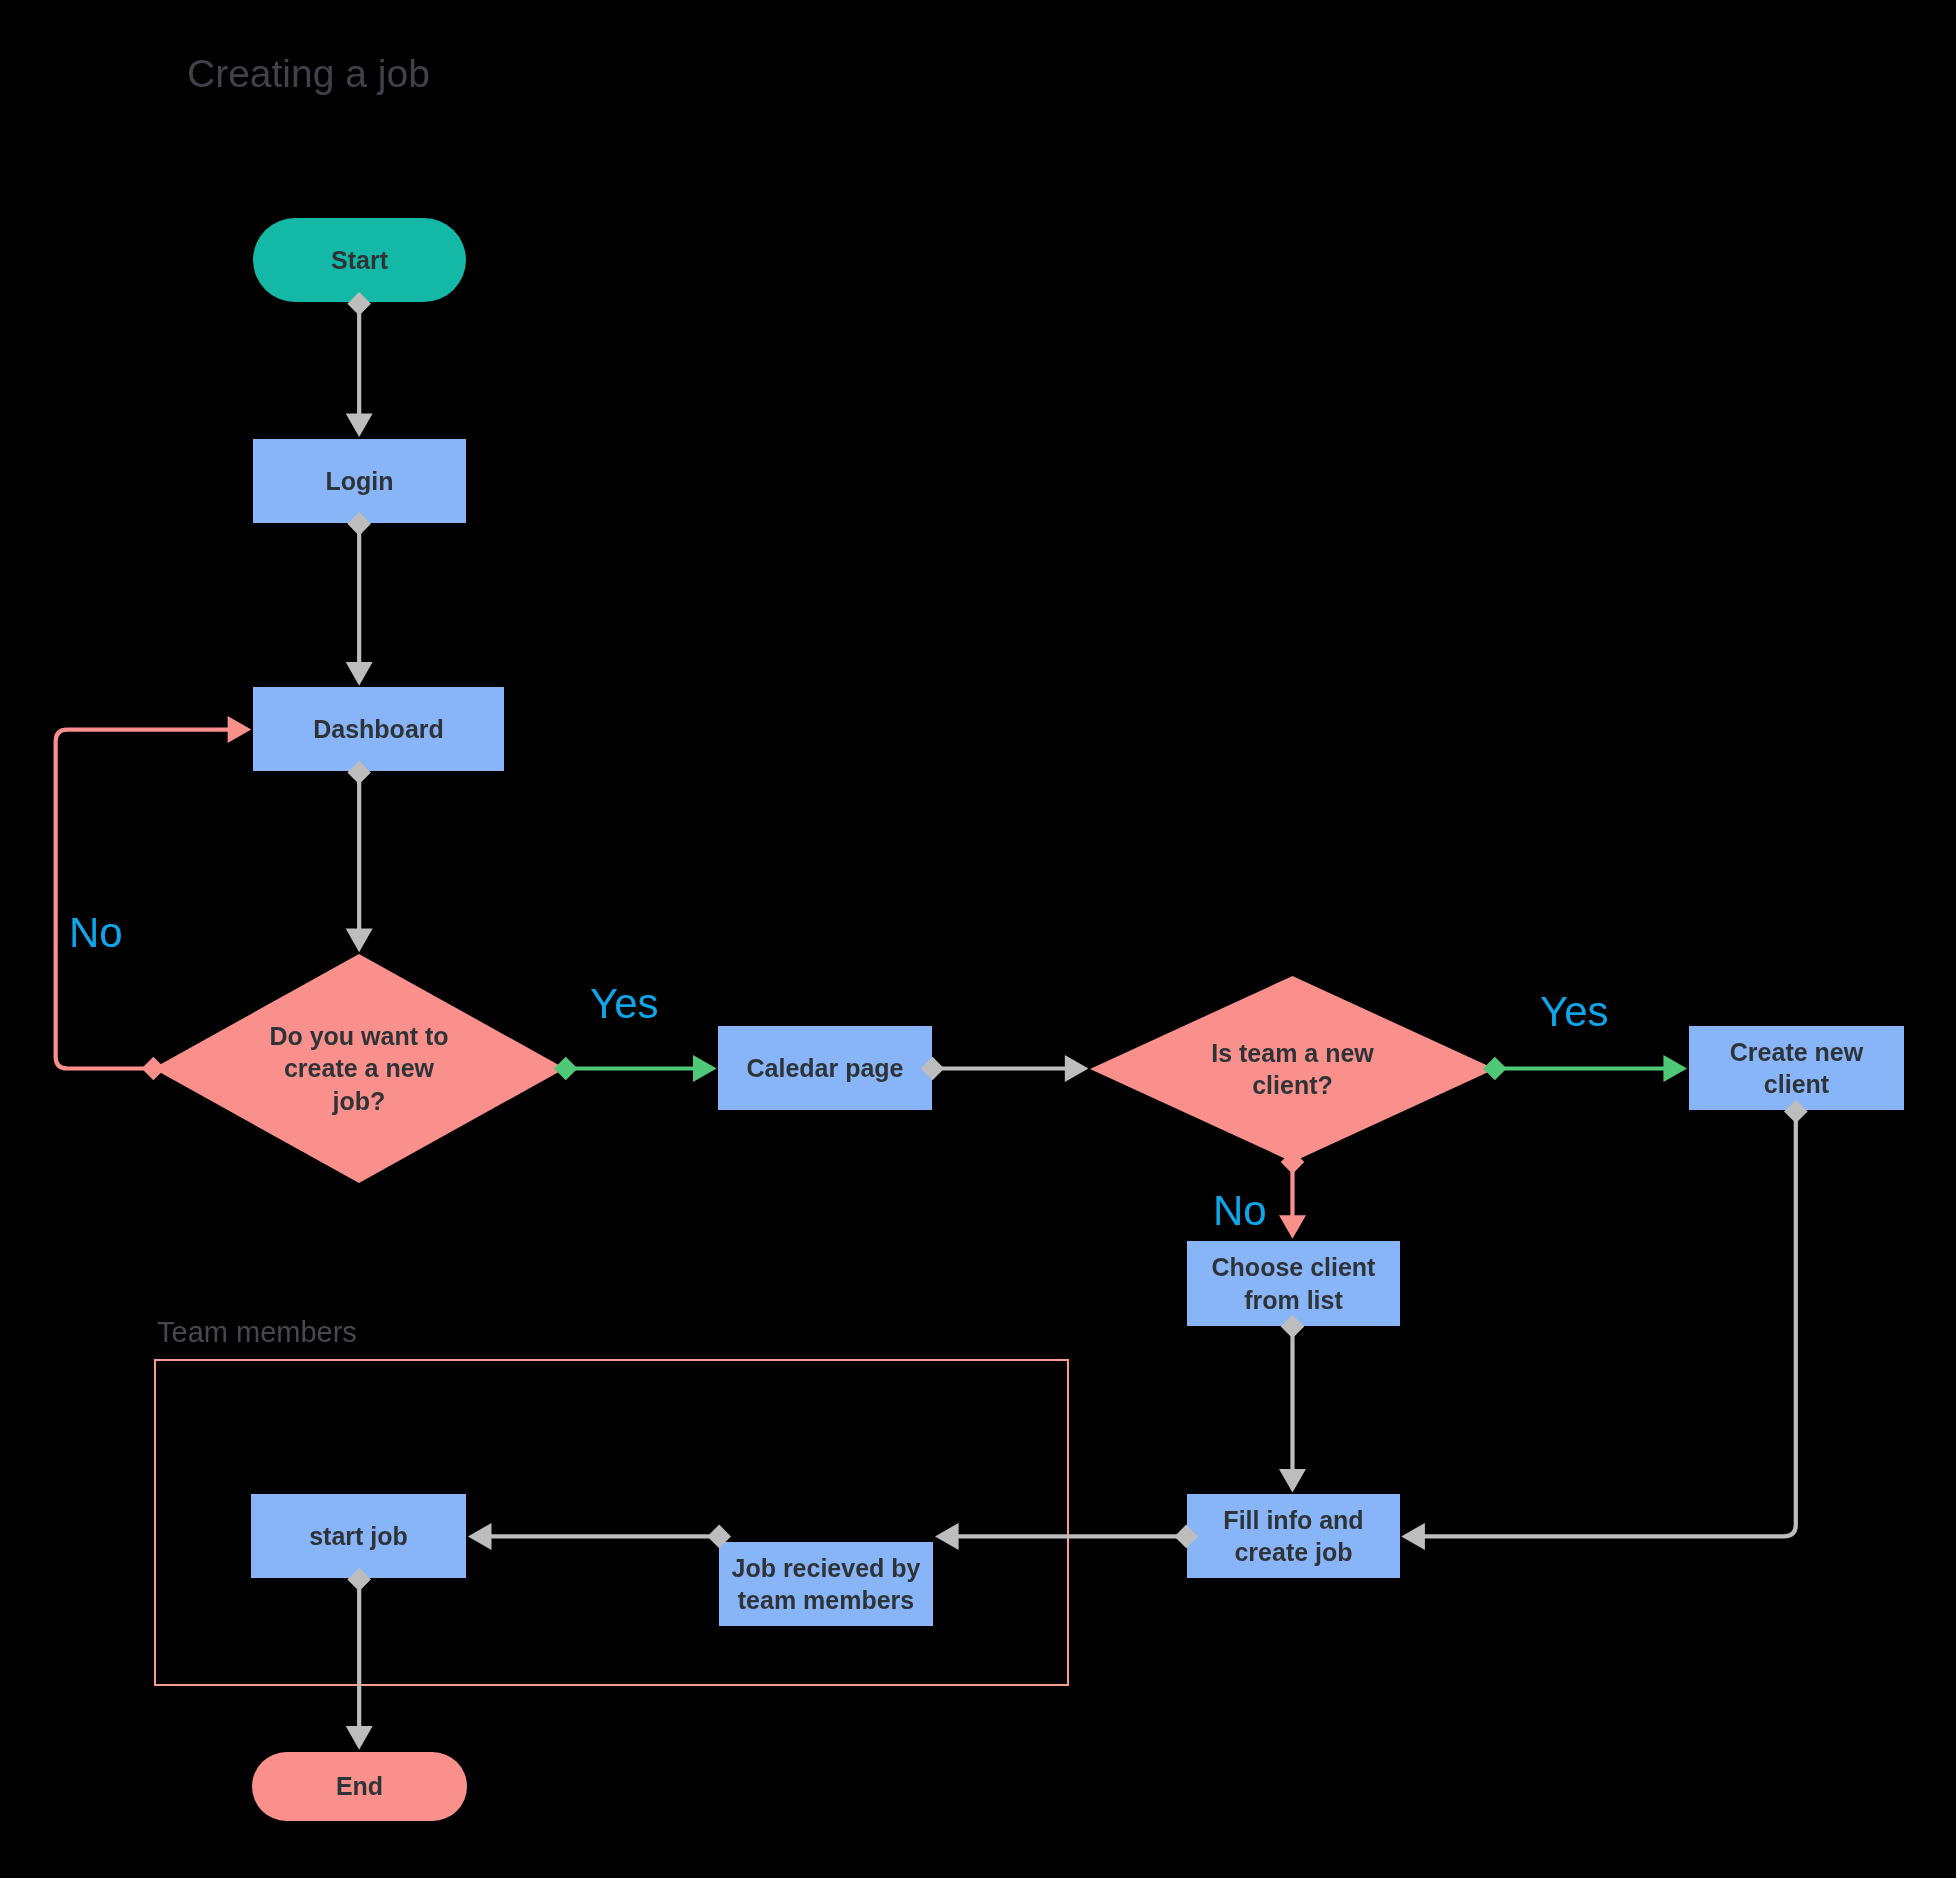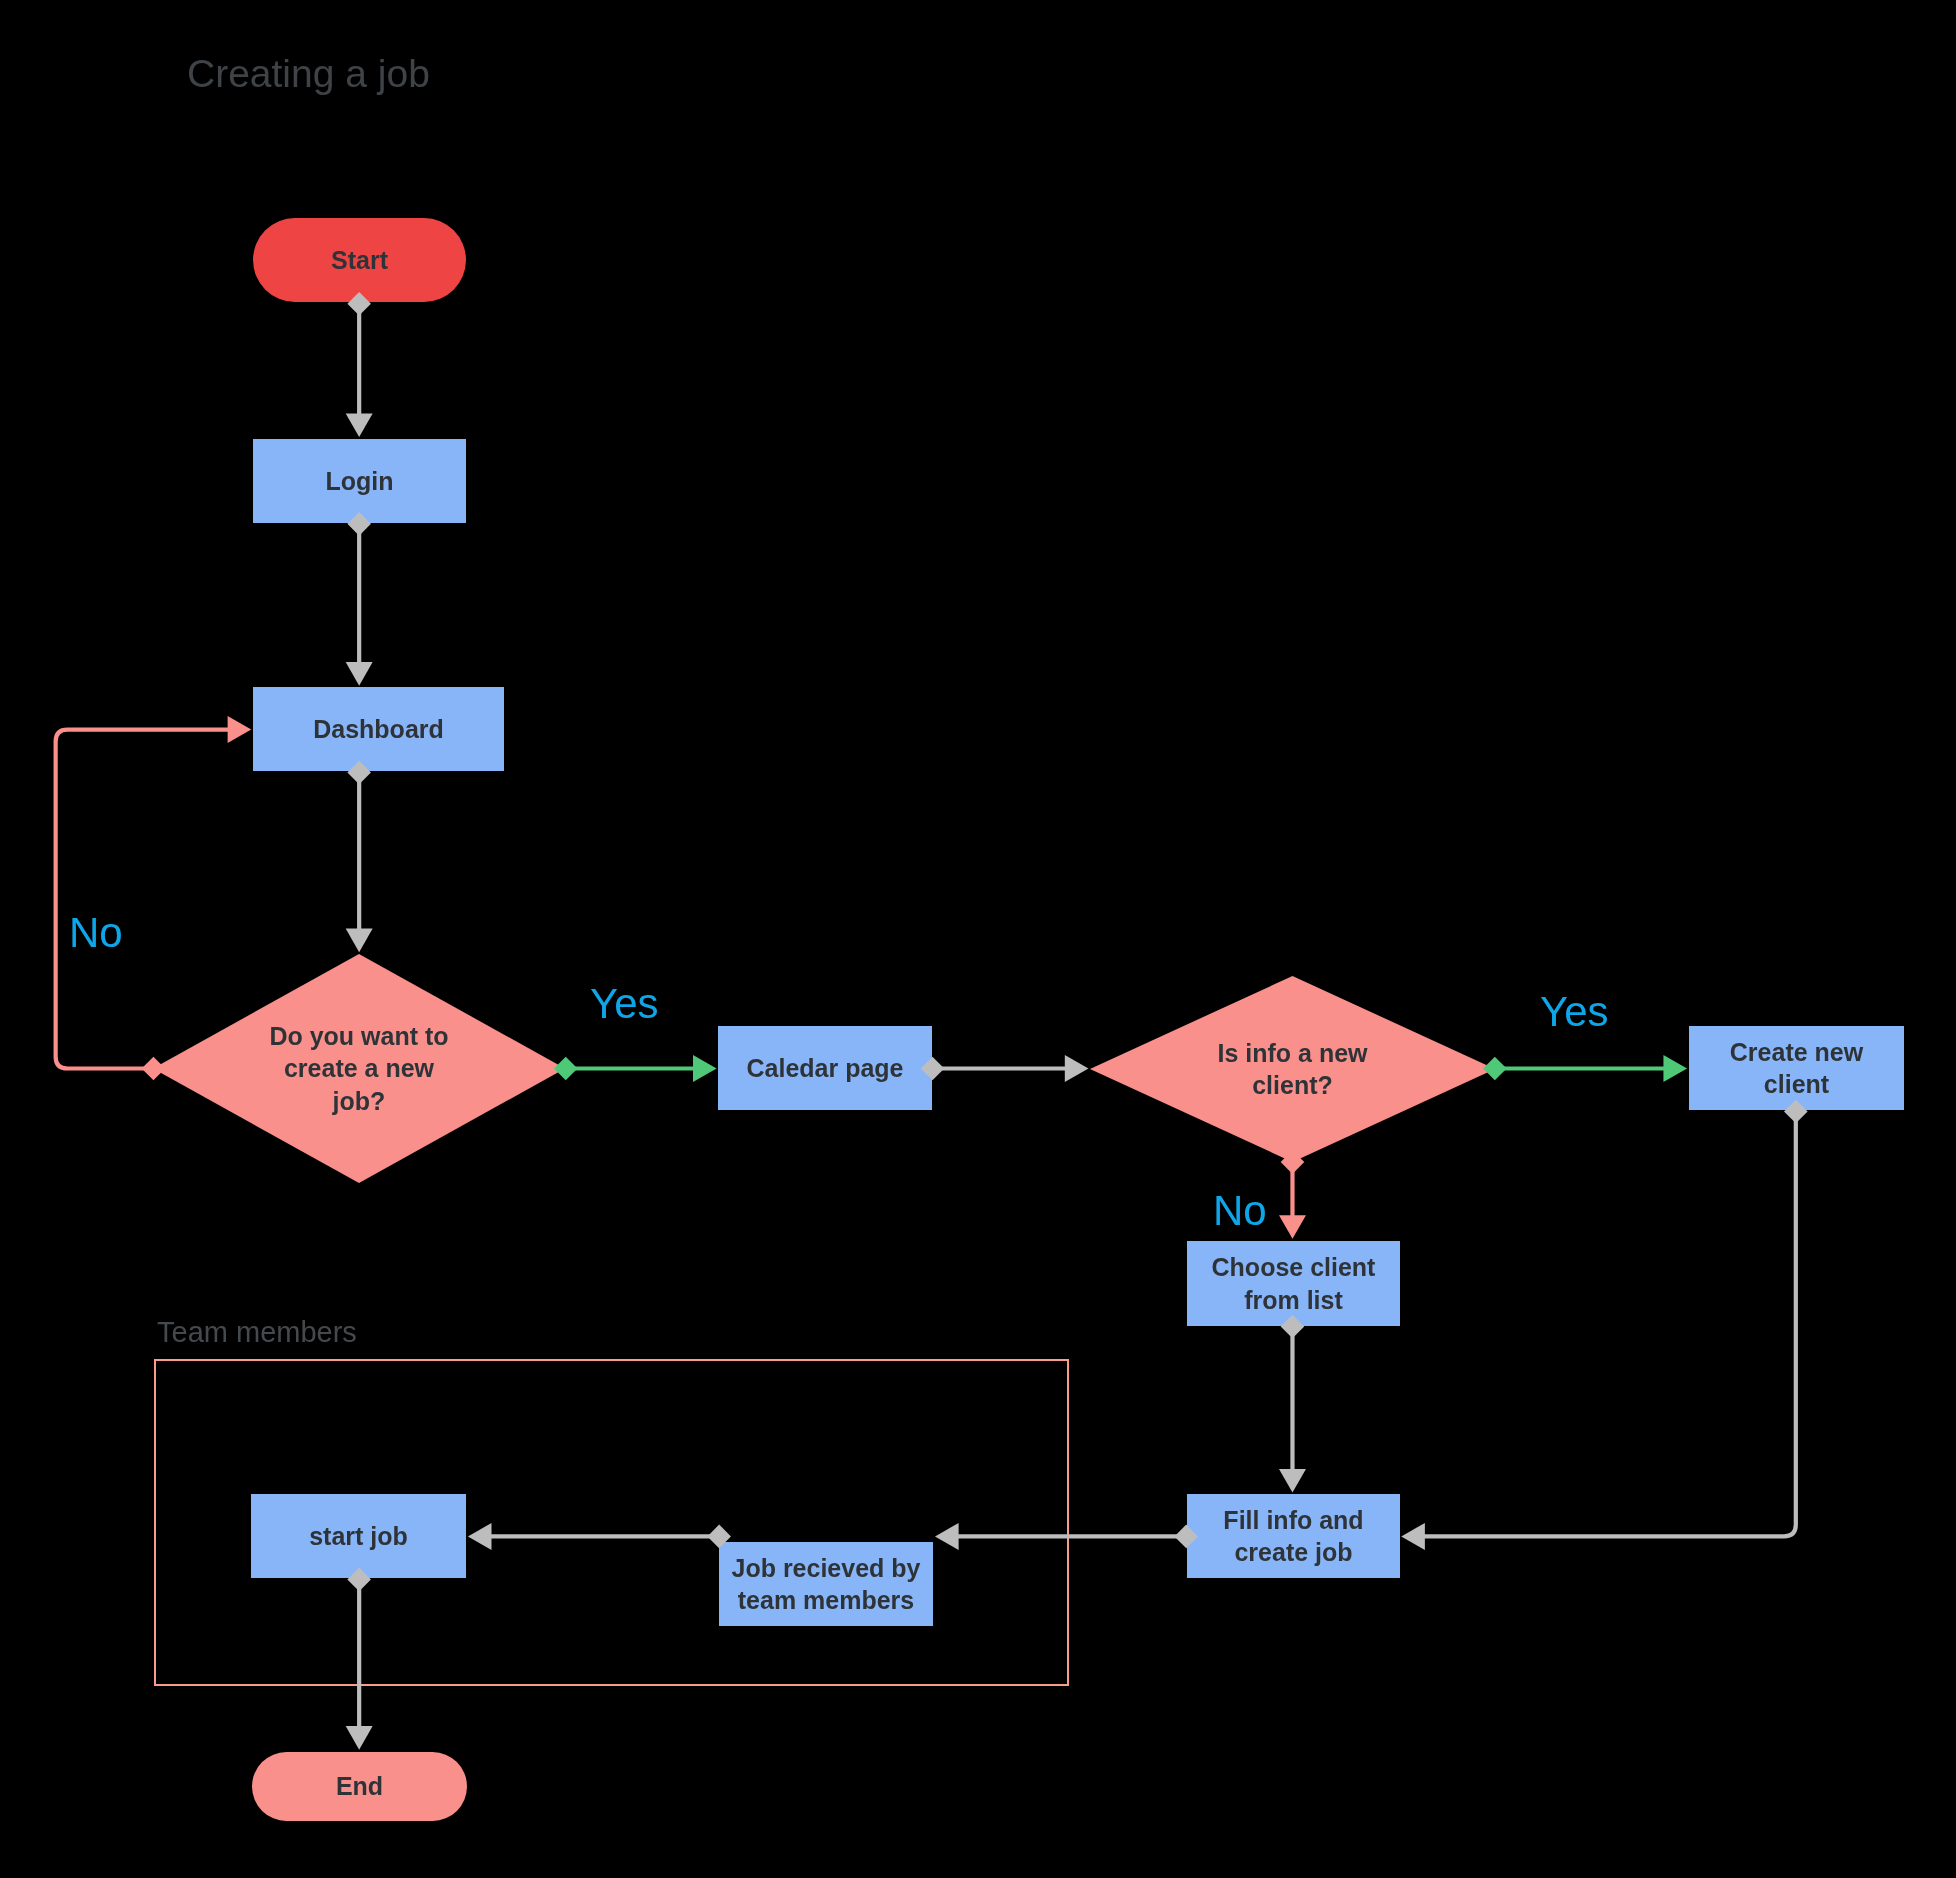--- a/index.html
+++ b/index.html
@@ -3,21 +3,21 @@
 <meta charset="utf-8">
 <style>
   html,body{margin:0;padding:0;background:#000;}
   #canvas{position:relative;width:1956px;height:1879px;background:#000;overflow:hidden;
           font-family:"Liberation Sans","DejaVu Sans",sans-serif;padding-left:27px;}
 
   .node{position:absolute;display:flex;align-items:center;justify-content:center;
         text-align:center;font-weight:bold;font-size:25px;line-height:1.3;
         color:#2e3338;border-radius:0;white-space:pre-line;}
   .blue{background:#88b4f8;}
-  .green{background:#ef4444;}
+  .green{background:#14b8a6;}
   .pink{background:#f9908c;}
   .pill{border-radius:44px;}
   .diamond{clip-path:polygon(50% 0,100% 50%,50% 100%,0 50%);border-radius:0;}
 
   .canvas-label{position:absolute;color:#3f4347;font-weight:500;}
   .edge-label{position:absolute;color:#0ea5e9;font-size:42px;font-weight:400;}
 
   .container-frame{position:absolute;left:154px;top:1359px;width:911px;height:323px;
         border:2.5px solid #f89c8d;background:transparent;}
   .container-title{position:absolute;left:157px;top:1316px;font-size:29px;color:#45494d;}
@@ -59,21 +59,21 @@
     <span>Do you want to
 create a new
 job?</span>
   </div>
 
   <div class="node blue" style="left:718px;top:1026px;width:214px;height:84px;">
     <span>Caledar page</span>
   </div>
 
   <div class="node pink diamond" style="left:1090px;top:976px;width:405px;height:186px;">
-    <span>Is info a new
+    <span>Is team a new
 client?</span>
   </div>
 
   <div class="node blue" style="left:1689px;top:1026px;width:215px;height:84px;">
     <span>Create new
 client</span>
   </div>
 
   <div class="node blue" style="left:1187px;top:1241px;width:213px;height:85px;">
     <span>Choose client

